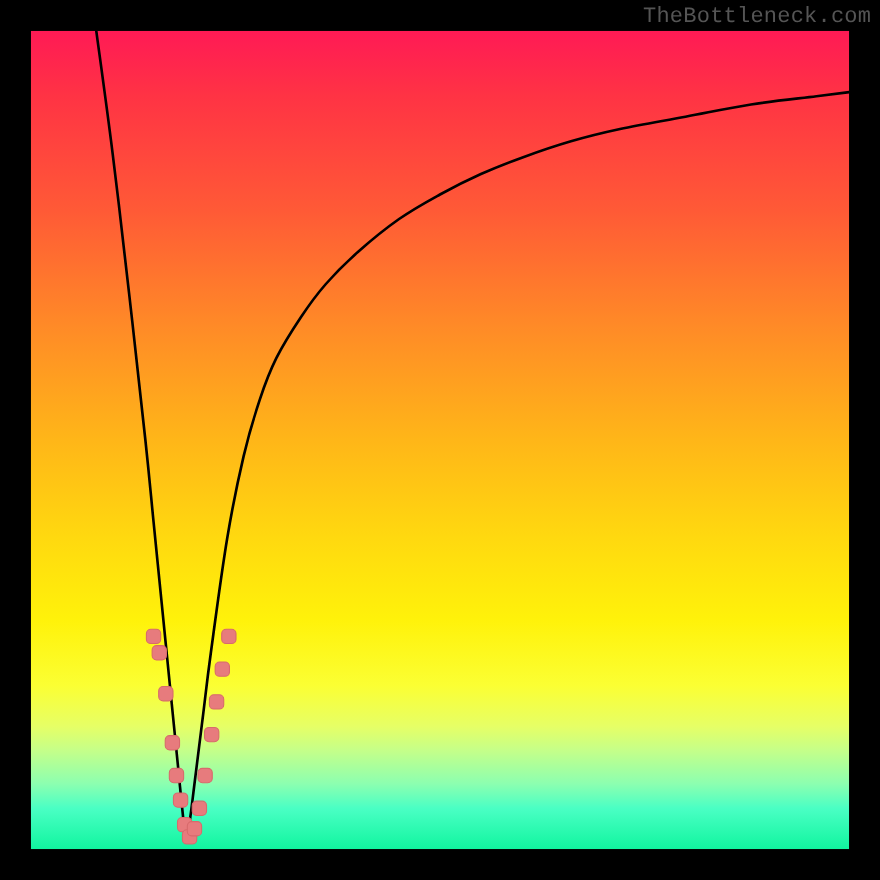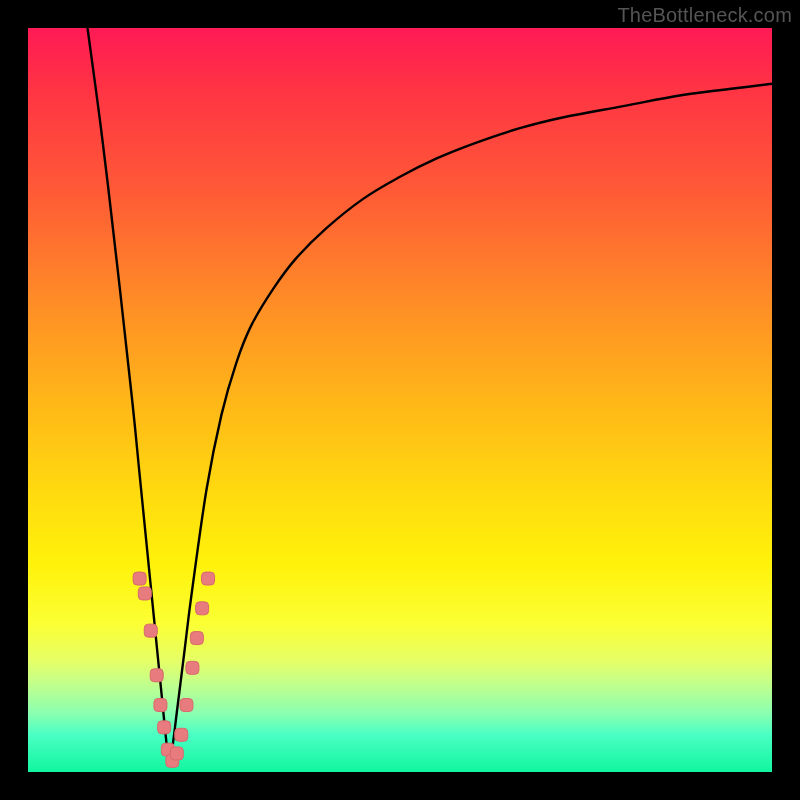--- a/index.html
+++ b/index.html
@@ -11,20 +11,21 @@
     background: #000;
     font-family: Arial, Helvetica, sans-serif;
   }
   .frame {
     position: absolute;
     left: 0;
     top: 0;
     width: 800px;
     height: 607px;
     background: #000;
+    font-family: Liberation Mono, monospace;
   }
   .plot {
     position: absolute;
     left: 28px;
     top: 28px;
     width: 744px;
     height: 744px;
     overflow: hidden;
   }
   .gradient {

